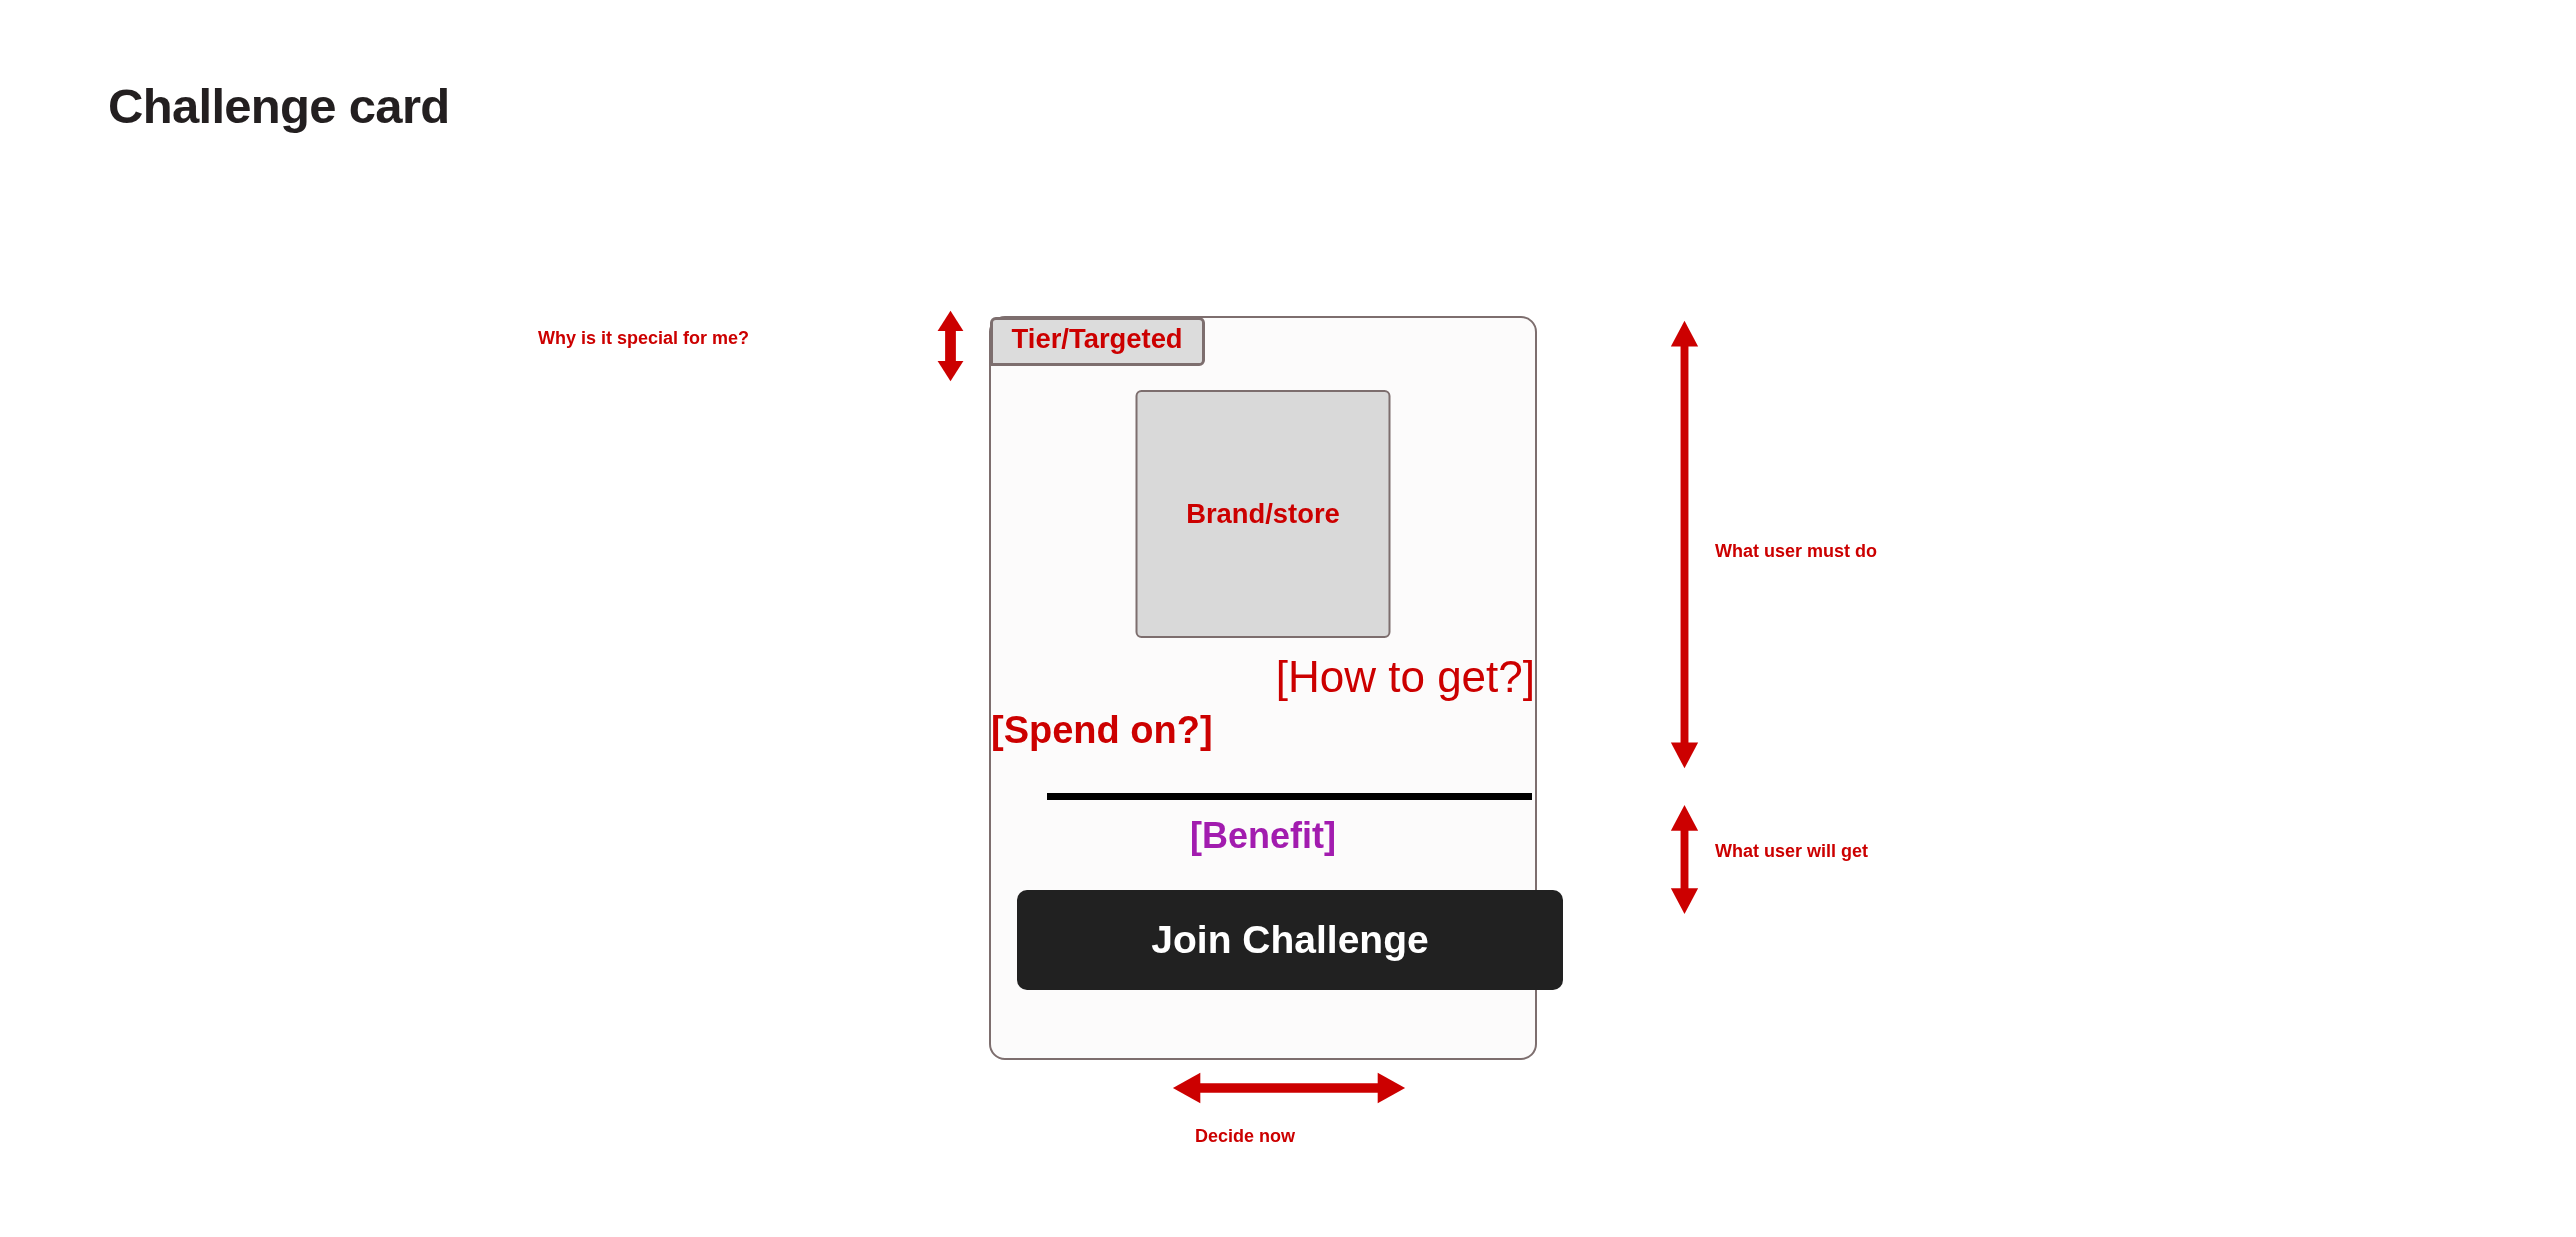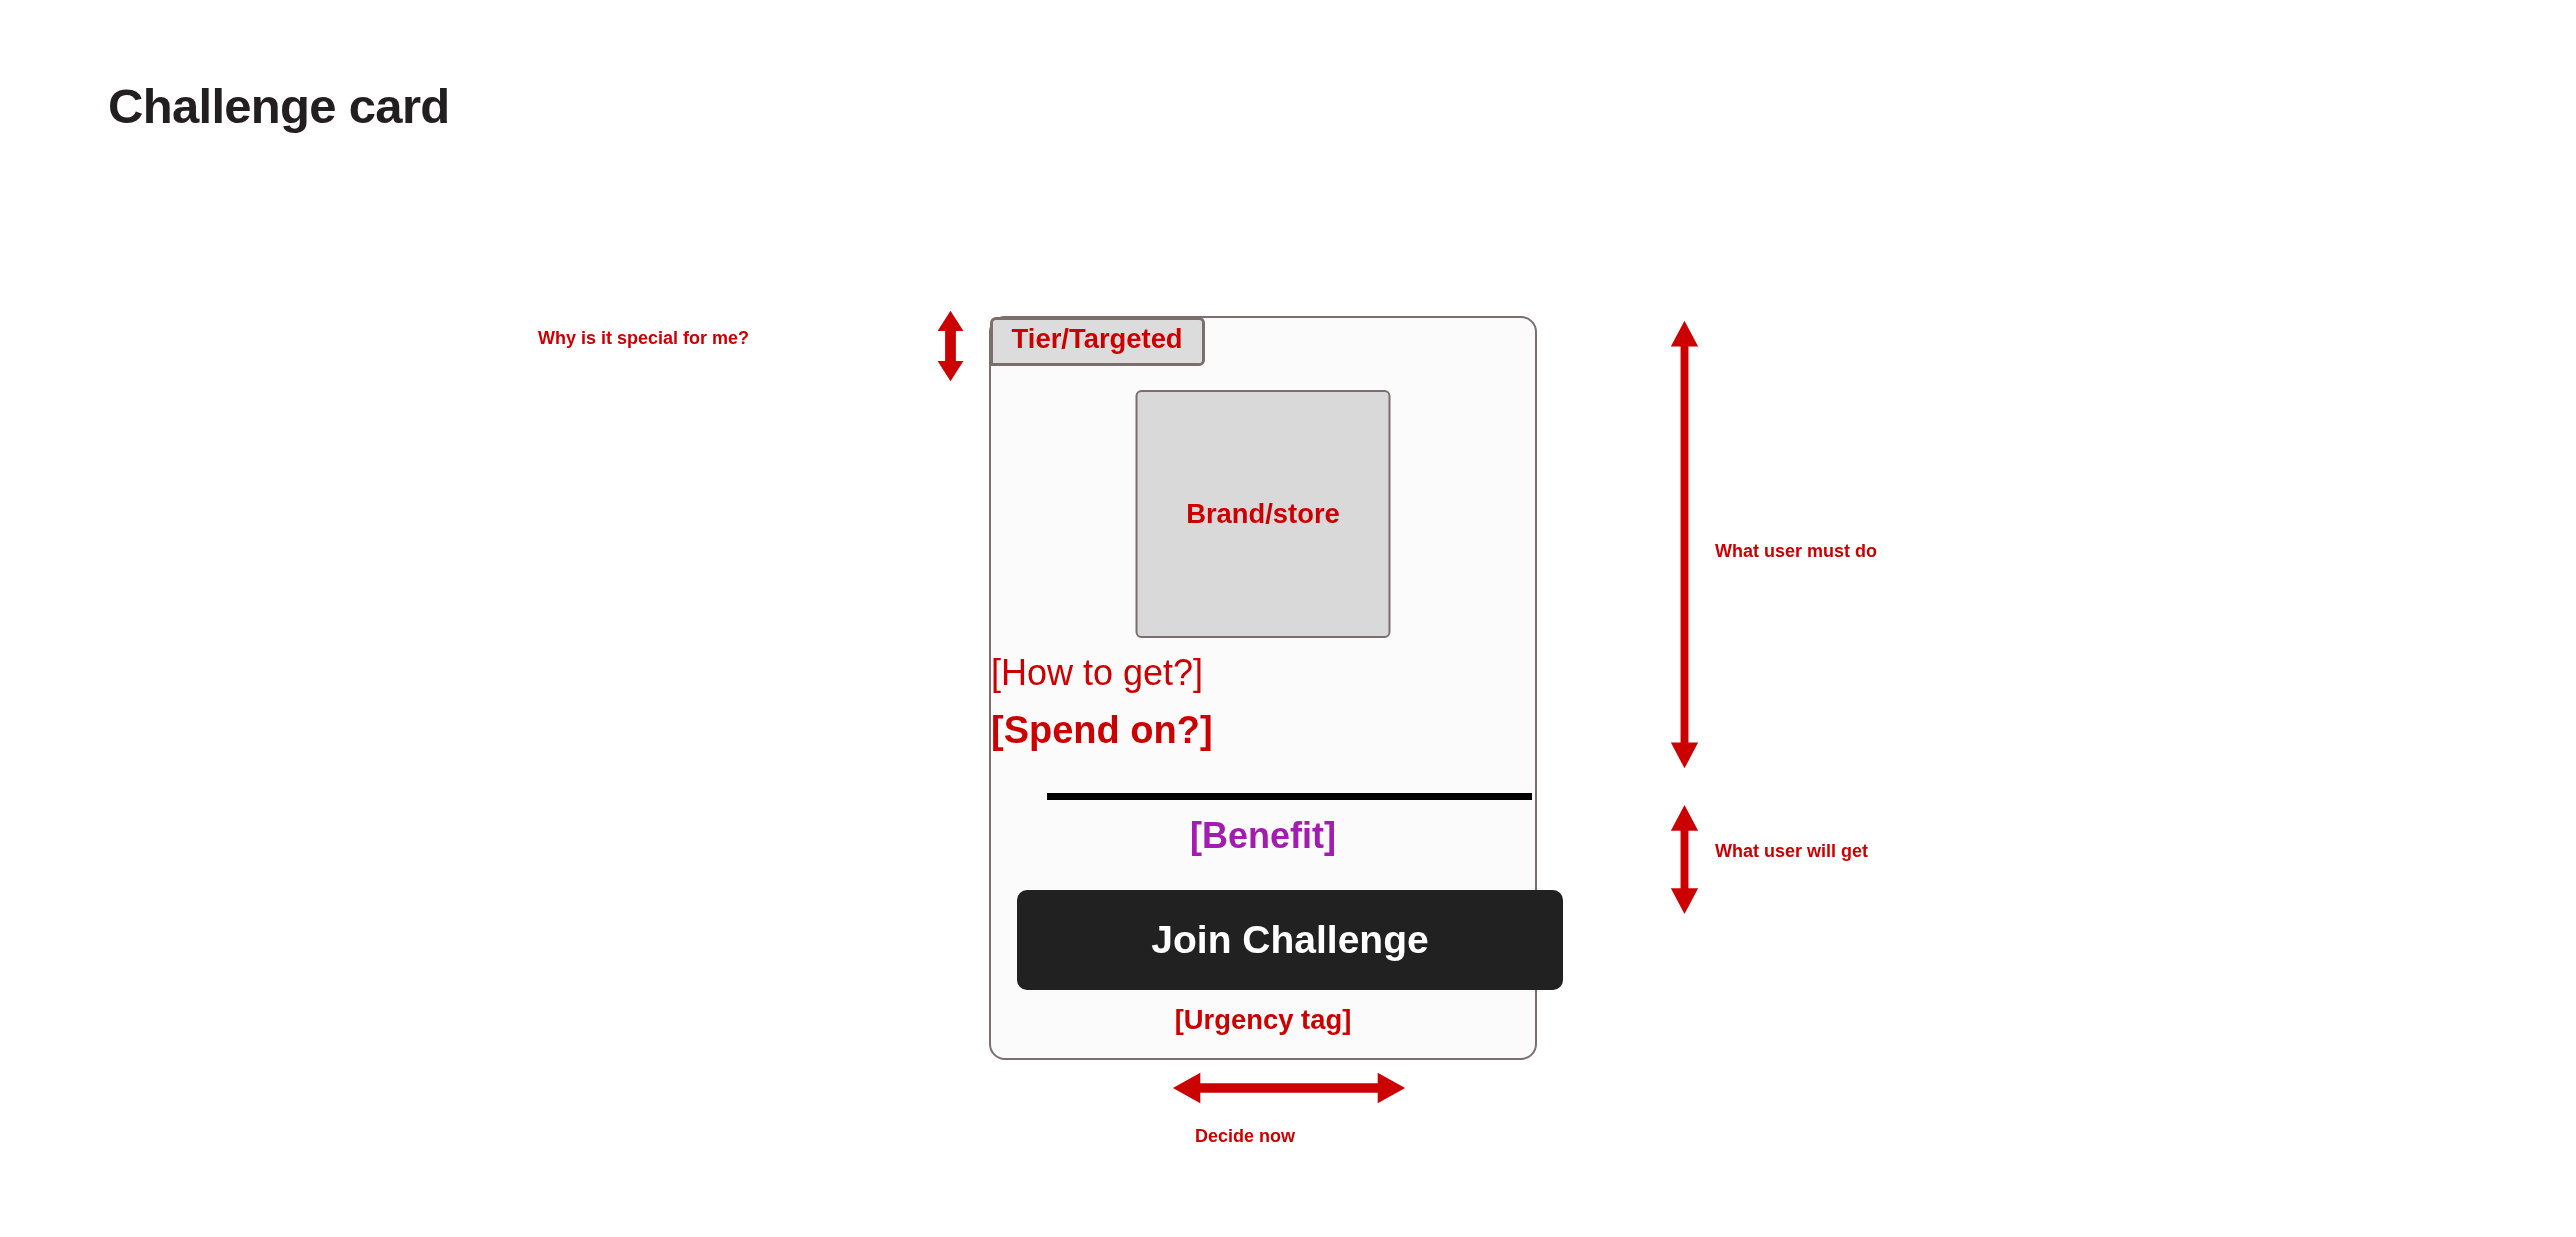--- a/index.html
+++ b/index.html
@@ -77,23 +77,23 @@
     font-size: 27.4px;
     font-weight: bold;
     white-space: nowrap;
   }
 
   .how-to-get {
     position: absolute;
     top: 334px;
     left: 0;
     width: 100%;
-    text-align: left;
-    color: #cc0000;
-    font-size: 36px;
+    text-align: right;
+    color: #cc0000;
+    font-size: 44px;
     font-weight: normal;
     white-space: nowrap;
   }
 
   .spend-on {
     position: absolute;
     top: 383px;
     left: 0;
     width: 100%;
     text-align: left;
@@ -198,21 +198,20 @@
   <div class="how-to-get">[How to get?]</div>
 
   <div class="spend-on">[Spend on?]</div>
 
   <div class="divider"></div>
 
   <div class="benefit">[Benefit]</div>
 
   <button class="join-button">Join Challenge</button>
 
-  <div class="urgency-tag">[Urgency tag]</div>
 </div>
 
 <svg class="annot-arrow" style="left:1668px; top:318px;" width="33" height="453" viewBox="0 0 46 628">
   <line x1="23" y1="24" x2="23" y2="604" stroke="#cc0000" stroke-width="11"></line>
   <polygon points="23,2 42,38 4,38" fill="#cc0000"></polygon>
   <polygon points="23,626 42,590 4,590" fill="#cc0000"></polygon>
 </svg>
 
 <div class="annot-text annot-must-do">What user must do</div>
 

